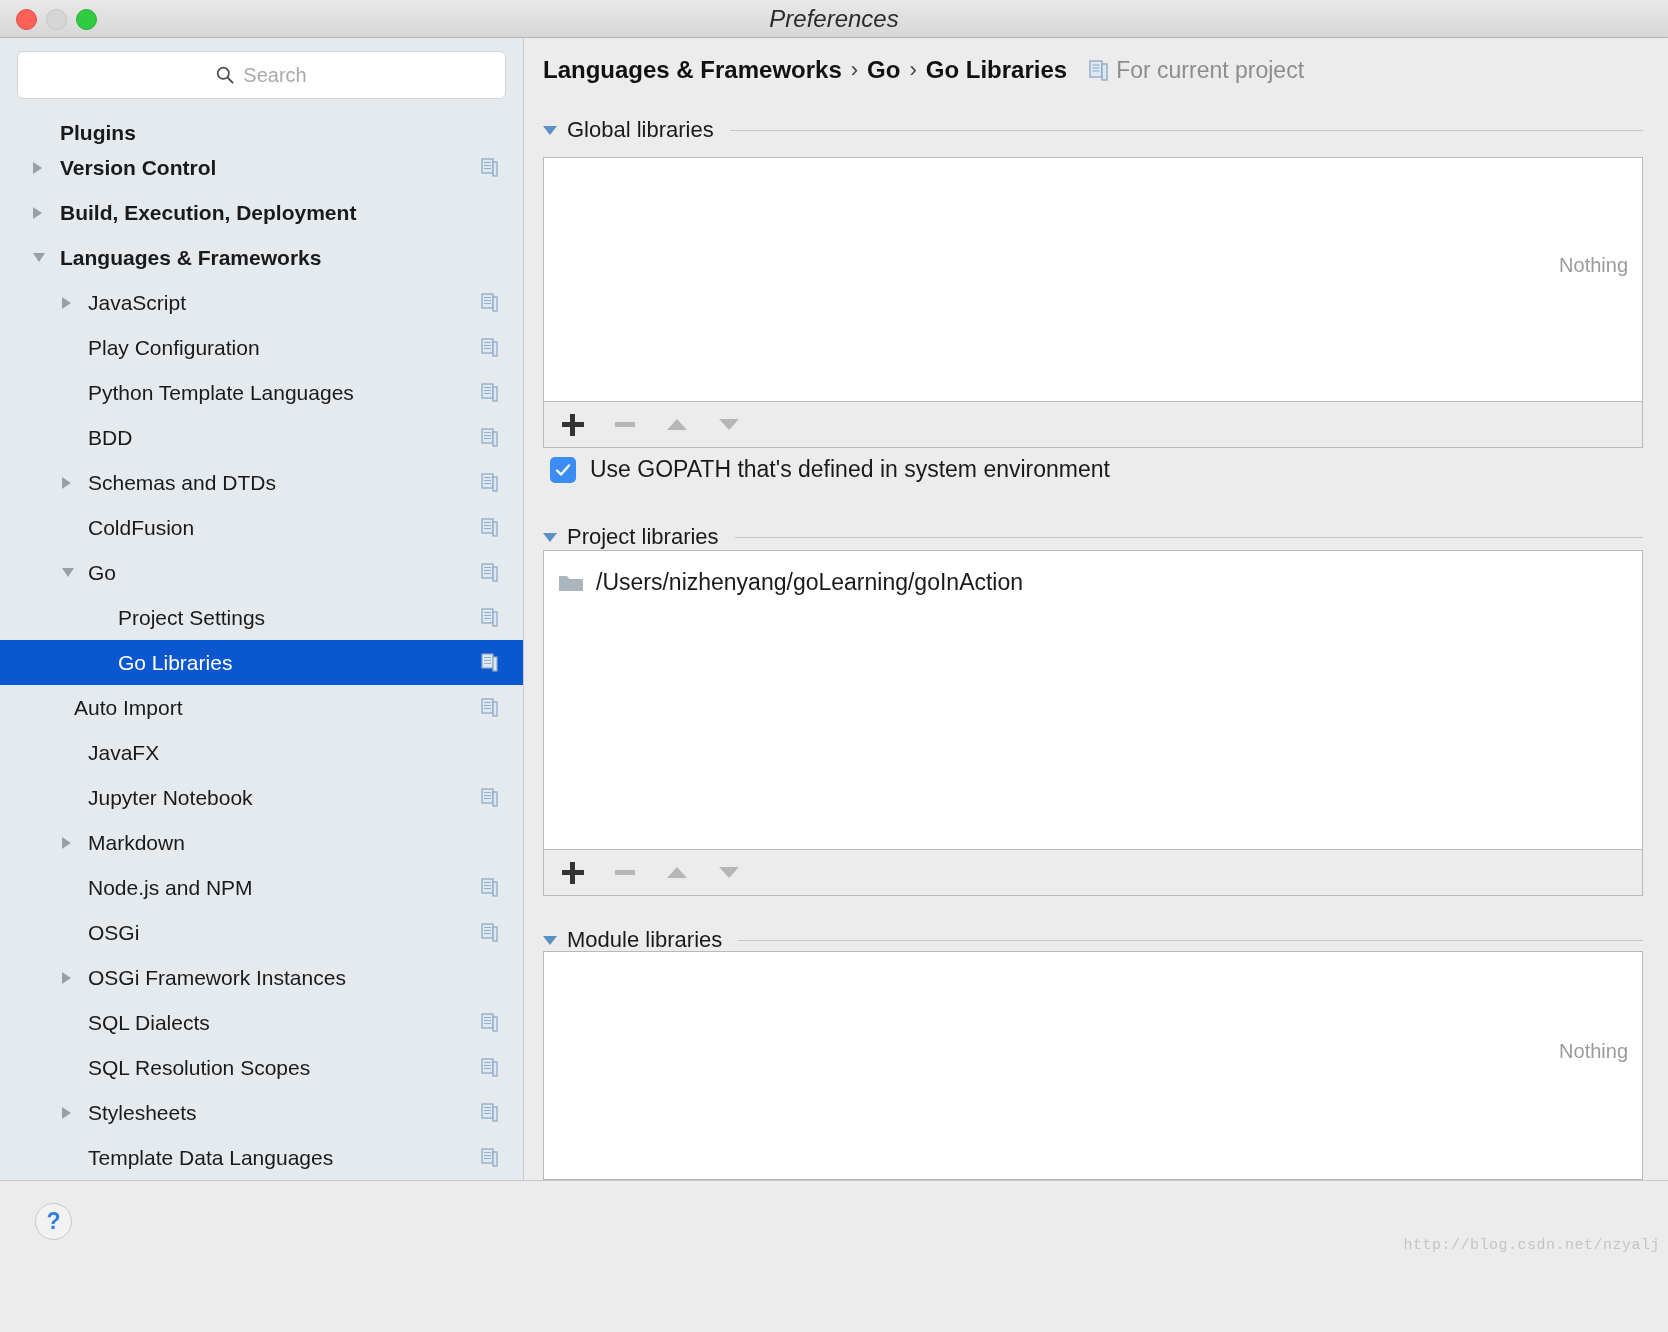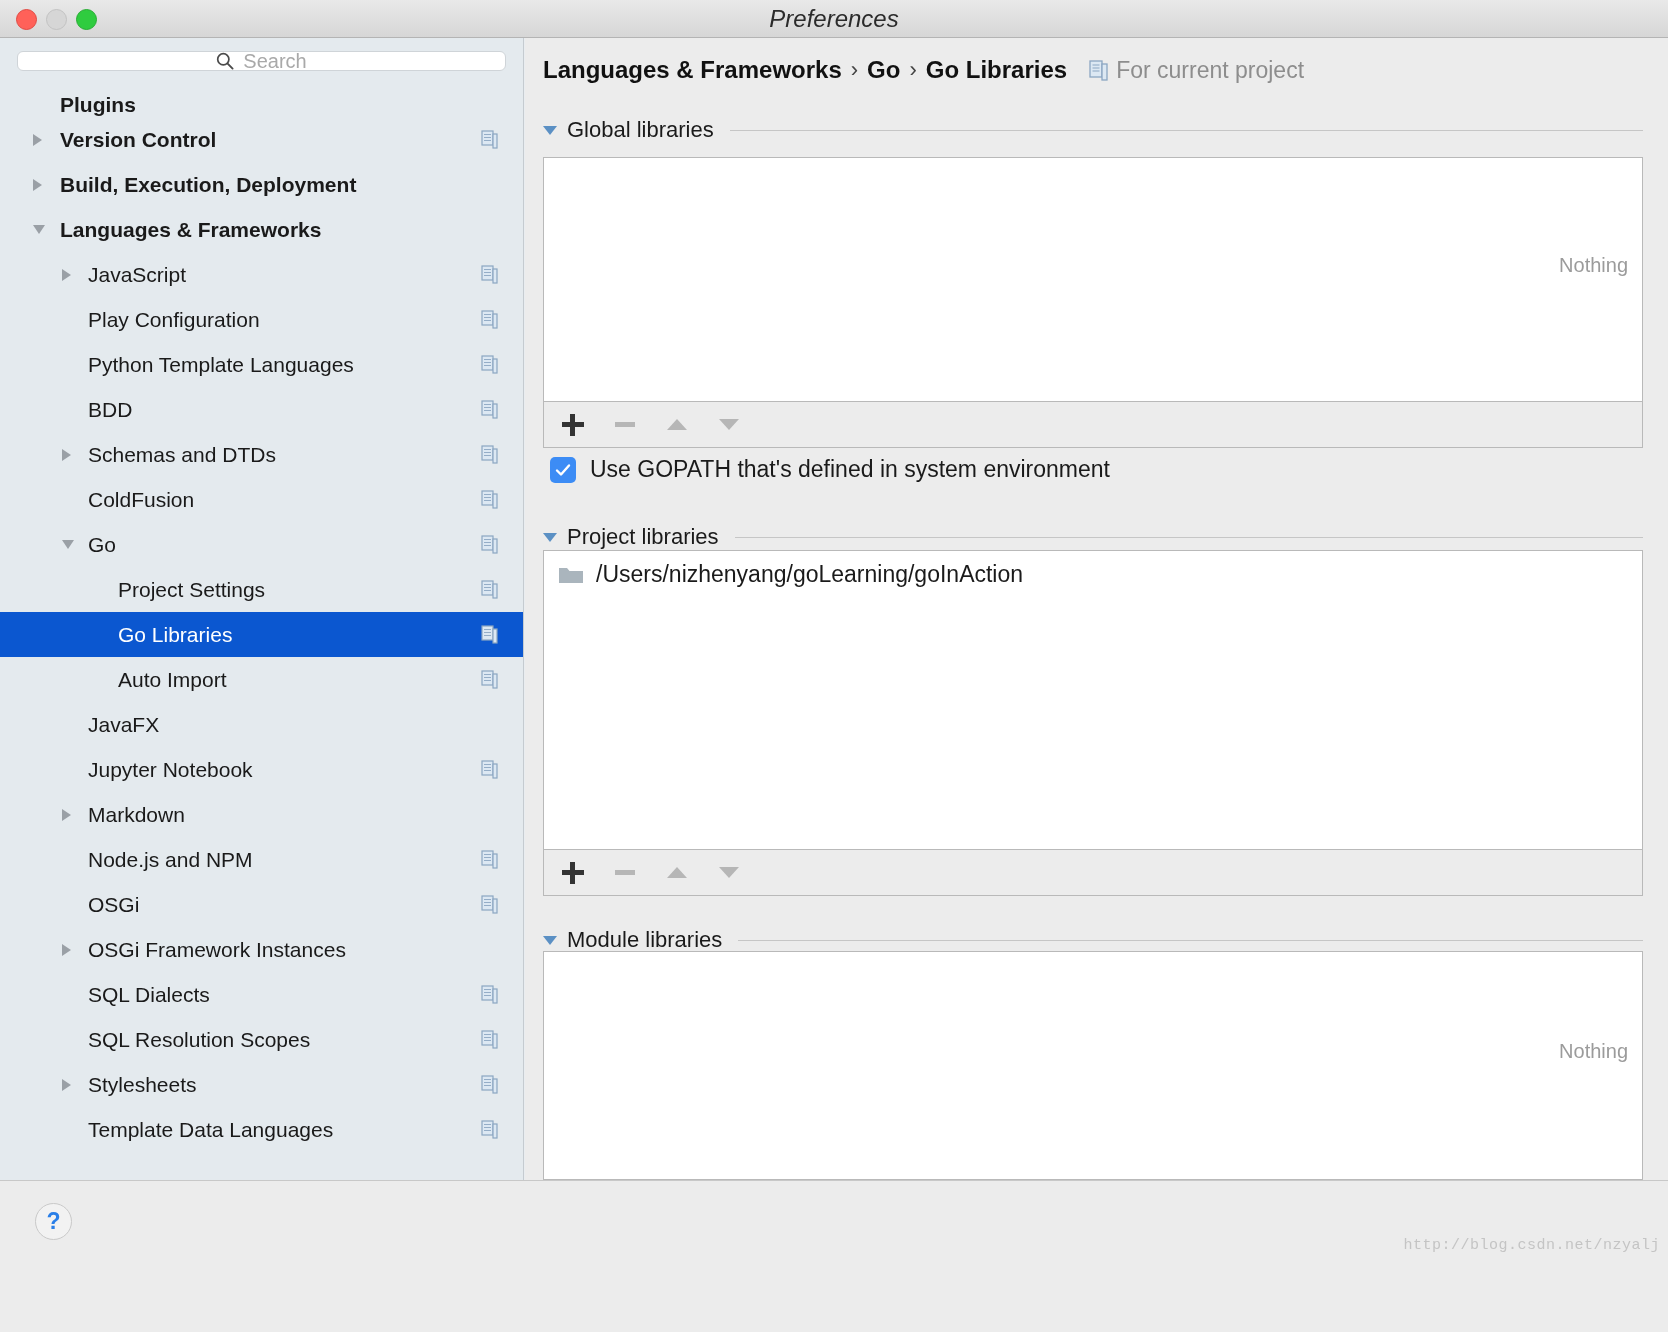--- a/index.html
+++ b/index.html
@@ -29,21 +29,21 @@
   }
 
   
   .sidebar {
     position: absolute; left: 0; top: 38px; width: 524px; height: 1142px;
     background: #e4eaee; border-right: 1px solid #c5cbd0;
     overflow: hidden;
   }
   .search-wrap { padding: 13px 17px 0 17px; }
   .search-box {
-    position: relative; height: 20px; background: #ffffff;
+    position: relative; height: 48px; background: #ffffff;
     border: 1px solid #cfd4d8; border-radius: 6px;
     display: flex; align-items: center; justify-content: center;
   }
   .search-inner { display: flex; align-items: center; gap: 9px; }
   .search-icon { width: 18px; height: 18px; display: block; }
   .search-ph { font-size: 20px; color: #a9a9a9; }
 
   .tree { margin-top: 8px; }
   .row {
     position: relative; height: 45px; display: flex; align-items: center;
@@ -282,21 +282,21 @@
           <span class="label" style="margin-left: 118px;">Go Libraries</span>
           <svg class="copy-icon" viewBox="0 0 17 19">
             <rect x="1" y="1" width="11" height="14" fill="#dce8f3" stroke="#8ba6c2" stroke-width="1.2"></rect>
             <line x1="3" y1="4.5" x2="10" y2="4.5" stroke="#8ba6c2" stroke-width="0.9"></line>
             <line x1="3" y1="7.5" x2="10" y2="7.5" stroke="#8ba6c2" stroke-width="0.9"></line>
             <line x1="3" y1="10.5" x2="10" y2="10.5" stroke="#8ba6c2" stroke-width="0.9"></line>
             <rect x="12" y="4" width="4" height="14" fill="#dce8f3" stroke="#8ba6c2" stroke-width="1.2"></rect>
           </svg>
         </div>
         <div class="row">
-          <span class="label" style="margin-left: 118px;">Auto Import</span>
+          <span class="label" style="margin-left: 74px;">Auto Import</span>
           <svg class="copy-icon" viewBox="0 0 17 19">
             <rect x="1" y="1" width="11" height="14" fill="#dce8f3" stroke="#8ba6c2" stroke-width="1.2"></rect>
             <line x1="3" y1="4.5" x2="10" y2="4.5" stroke="#8ba6c2" stroke-width="0.9"></line>
             <line x1="3" y1="7.5" x2="10" y2="7.5" stroke="#8ba6c2" stroke-width="0.9"></line>
             <line x1="3" y1="10.5" x2="10" y2="10.5" stroke="#8ba6c2" stroke-width="0.9"></line>
             <rect x="12" y="4" width="4" height="14" fill="#dce8f3" stroke="#8ba6c2" stroke-width="1.2"></rect>
           </svg>
         </div>
         <div class="row">
           <span class="label" style="margin-left: 88px;">JavaFX</span>
@@ -434,21 +434,21 @@
       </span>
       <span class="check-label">Use GOPATH that's defined in system environment</span>
     </div>
 
     <div class="section-head" style="left:18px; top:486px;">
       <span class="tri"></span>
       <span class="section-title">Project libraries</span>
       <span class="section-rule"></span>
     </div>
     <div class="listbox" style="left:18px; top:512px; width:1100px; height:300px;">
-      <div class="lib-row" style="left:14px; top:10px;">
+      <div class="lib-row" style="left:14px; top:18px;">
         <svg class="folder-icon" viewBox="0 0 26 20">
           <path d="M1 3 h8 l2.5 3 H25 v12 H1 Z" fill="#aab5bd"></path>
         </svg>
         <span class="lib-path">/Users/nizhenyang/goLearning/goInAction</span>
       </div>
     </div>
     <div class="toolbar" id="tb-project" style="left:18px; top:812px; width:1100px; height:46px;">
         <span class="tb-btn">
           <span class="plus"></span>
         </span>

